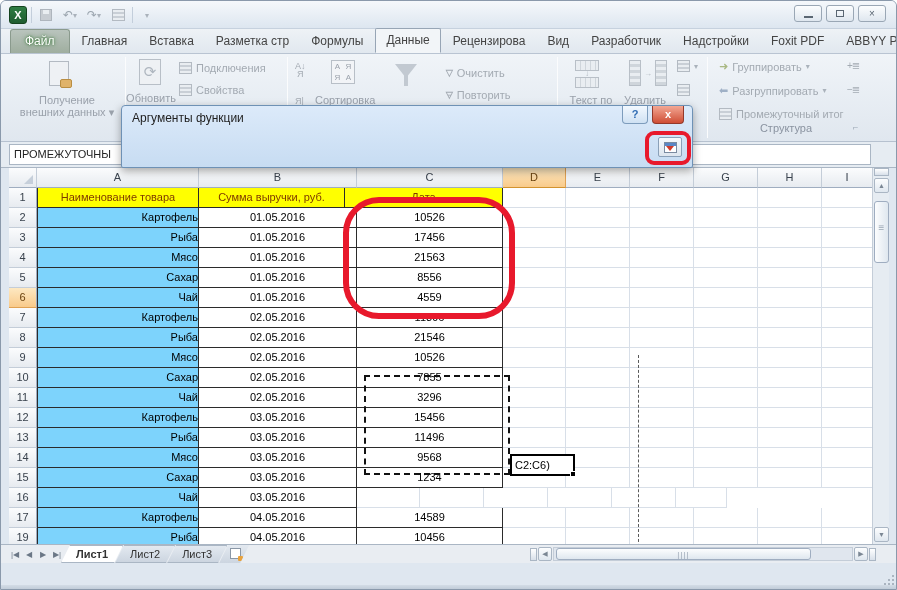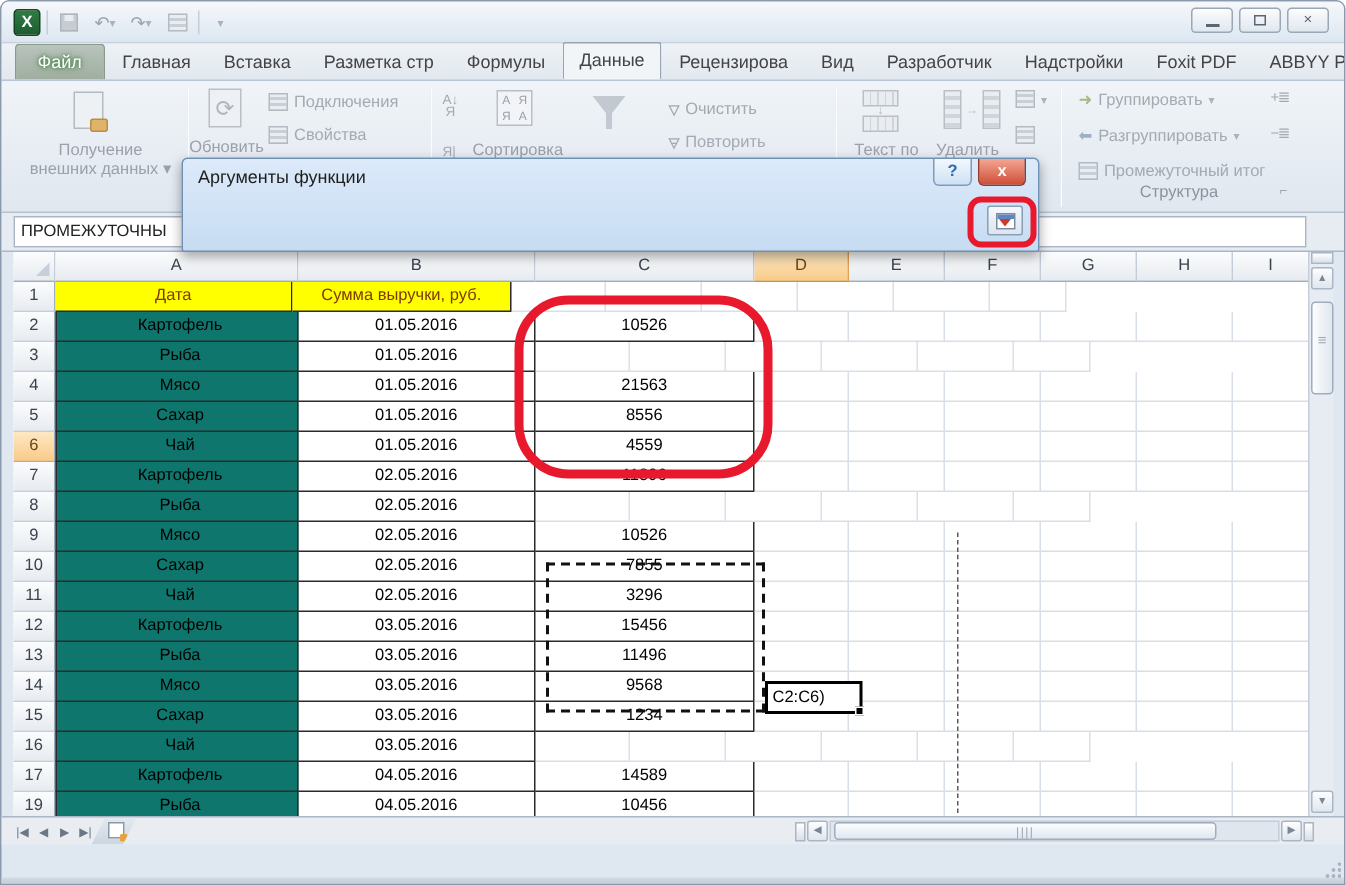--- a/index.html
+++ b/index.html
@@ -65,21 +65,21 @@
   #corner { position:absolute; left:0; top:0; width:28px; height:20px; }
   #corner:after { content:""; position:absolute; right:3px; bottom:3px; border-left:9px solid transparent; border-bottom:9px solid #c6cfda; }
   #row-headers { position:absolute; left:0; top:20px; width:28px; }
   .rowhdr { width:28px; height:20px; line-height:19px; border-bottom:1px solid #c4cdd8; border-right:1px solid #9fadc0; }
   .rowhdr.hl { background:linear-gradient(#fde8c2,#f9cb8b); border-bottom:1px solid #e0a254; color:#6b4310; }
   #cells { position:absolute; left:28px; top:20px; }
   .grow { display:flex; height:20px; }
   .cell { height:20px; line-height:19px; border-right:1px solid #d8dfe8; border-bottom:1px solid #d8dfe8; overflow:hidden; white-space:nowrap; }
   .cell.tbl { border-right:1px solid #2b2b2b; border-bottom:1px solid #2b2b2b; color:#000; text-align:center; }
   .cell.hdr1 { background:#ffff00; color:#7e3a00; }
-  .cell.prod { background:#0f766e; text-align:center; padding-left:4px; }
+  .cell.prod { background:#7dd3fc; text-align:right; padding-left:4px; }
   .brd-l { border-left:1px solid #2b2b2b; }
 
   #pagebreak { position:absolute; left:629px; top:187px; height:356px; width:0; border-left:1px dashed #5a5a5a; z-index:3; }
   #ants { position:absolute; left:355px; top:207px; width:146px; height:100px; border:2px dashed #111; z-index:4; }
   #active-cell { position:absolute; left:501px; top:286px; width:65px; height:22px; background:#fff; border:2px solid #000; z-index:5; line-height:18px; padding-left:3px; color:#000; }
   #active-cell:after { content:""; position:absolute; right:-3px; bottom:-3px; width:4px; height:4px; background:#000; border:1px solid #fff; }
 
   
   .red-ann { position:absolute; border:6px solid #e8192c; border-radius:36px; z-index:40; }
   #ann-range { left:342px; top:196px; width:172px; height:122px; }
@@ -317,22 +317,23 @@
         <div class="rowhdr">12</div>
         <div class="rowhdr">13</div>
         <div class="rowhdr">14</div>
         <div class="rowhdr">15</div>
         <div class="rowhdr">16</div>
         <div class="rowhdr">17</div>
         <div class="rowhdr">19</div>
       </div>
     <div id="cells">
         <div class="grow">
+          <div class="cell tbl hdr1 brd-l" style="width: 162px;">Наименование товара</div>
+          <div class="cell tbl hdr1" style="width: 146px;">Сумма выручки, руб.</div>
           <div class="cell tbl hdr1" style="width: 158px;">Дата</div>
-          <div class="cell tbl hdr1" style="width: 146px;">Сумма выручки, руб.</div>
           <div class="cell " style="width: 63px;"></div>
           <div class="cell " style="width: 64px;"></div>
           <div class="cell " style="width: 64px;"></div>
           <div class="cell " style="width: 64px;"></div>
           <div class="cell " style="width: 64px;"></div>
           <div class="cell " style="width: 51px;"></div>
         </div>
         <div class="grow">
           <div class="cell tbl prod brd-l" style="width: 162px;">Картофель</div>
           <div class="cell tbl" style="width: 158px;">01.05.2016</div>
@@ -340,20 +341,21 @@
           <div class="cell " style="width: 63px;"></div>
           <div class="cell " style="width: 64px;"></div>
           <div class="cell " style="width: 64px;"></div>
           <div class="cell " style="width: 64px;"></div>
           <div class="cell " style="width: 64px;"></div>
           <div class="cell " style="width: 51px;"></div>
         </div>
         <div class="grow">
           <div class="cell tbl prod brd-l" style="width: 162px;">Рыба</div>
           <div class="cell tbl" style="width: 158px;">01.05.2016</div>
+          <div class="cell tbl" style="width: 146px;">17456</div>
           <div class="cell " style="width: 63px;"></div>
           <div class="cell " style="width: 64px;"></div>
           <div class="cell " style="width: 64px;"></div>
           <div class="cell " style="width: 64px;"></div>
           <div class="cell " style="width: 64px;"></div>
           <div class="cell " style="width: 51px;"></div>
         </div>
         <div class="grow">
           <div class="cell tbl prod brd-l" style="width: 162px;">Мясо</div>
           <div class="cell tbl" style="width: 158px;">01.05.2016</div>
@@ -394,20 +396,21 @@
           <div class="cell " style="width: 63px;"></div>
           <div class="cell " style="width: 64px;"></div>
           <div class="cell " style="width: 64px;"></div>
           <div class="cell " style="width: 64px;"></div>
           <div class="cell " style="width: 64px;"></div>
           <div class="cell " style="width: 51px;"></div>
         </div>
         <div class="grow">
           <div class="cell tbl prod brd-l" style="width: 162px;">Рыба</div>
           <div class="cell tbl" style="width: 158px;">02.05.2016</div>
+          <div class="cell tbl" style="width: 146px;">21546</div>
           <div class="cell " style="width: 63px;"></div>
           <div class="cell " style="width: 64px;"></div>
           <div class="cell " style="width: 64px;"></div>
           <div class="cell " style="width: 64px;"></div>
           <div class="cell " style="width: 64px;"></div>
           <div class="cell " style="width: 51px;"></div>
         </div>
         <div class="grow">
           <div class="cell tbl prod brd-l" style="width: 162px;">Мясо</div>
           <div class="cell tbl" style="width: 158px;">02.05.2016</div>
@@ -542,20 +545,25 @@
   <div id="ann-range" class="red-ann"></div>
   <div id="ann-btn" class="red-ann"></div>
 
   <div id="sheetrow">
     <div id="sheet-nav">
       <span class="navb">|◀</span>
       <span class="navb">◀</span>
       <span class="navb">▶</span>
       <span class="navb">▶|</span>
     </div>
+    <div id="sheet-tabs" style="display:flex;align-items:stretch;">
+        <div class="stab active">Лист1</div>
+        <div class="stab">Лист2</div>
+        <div class="stab">Лист3</div>
+      </div>
     <div id="ins-sheet">
         <span class="sheet-ic"></span>
       </div>
     <div id="hscroll">
       <div class="hsplit"></div>
       <div class="harrow">◀</div>
       <div id="htrack">
           <div id="hthumb">||||</div>
         </div>
       <div class="harrow">▶</div>

